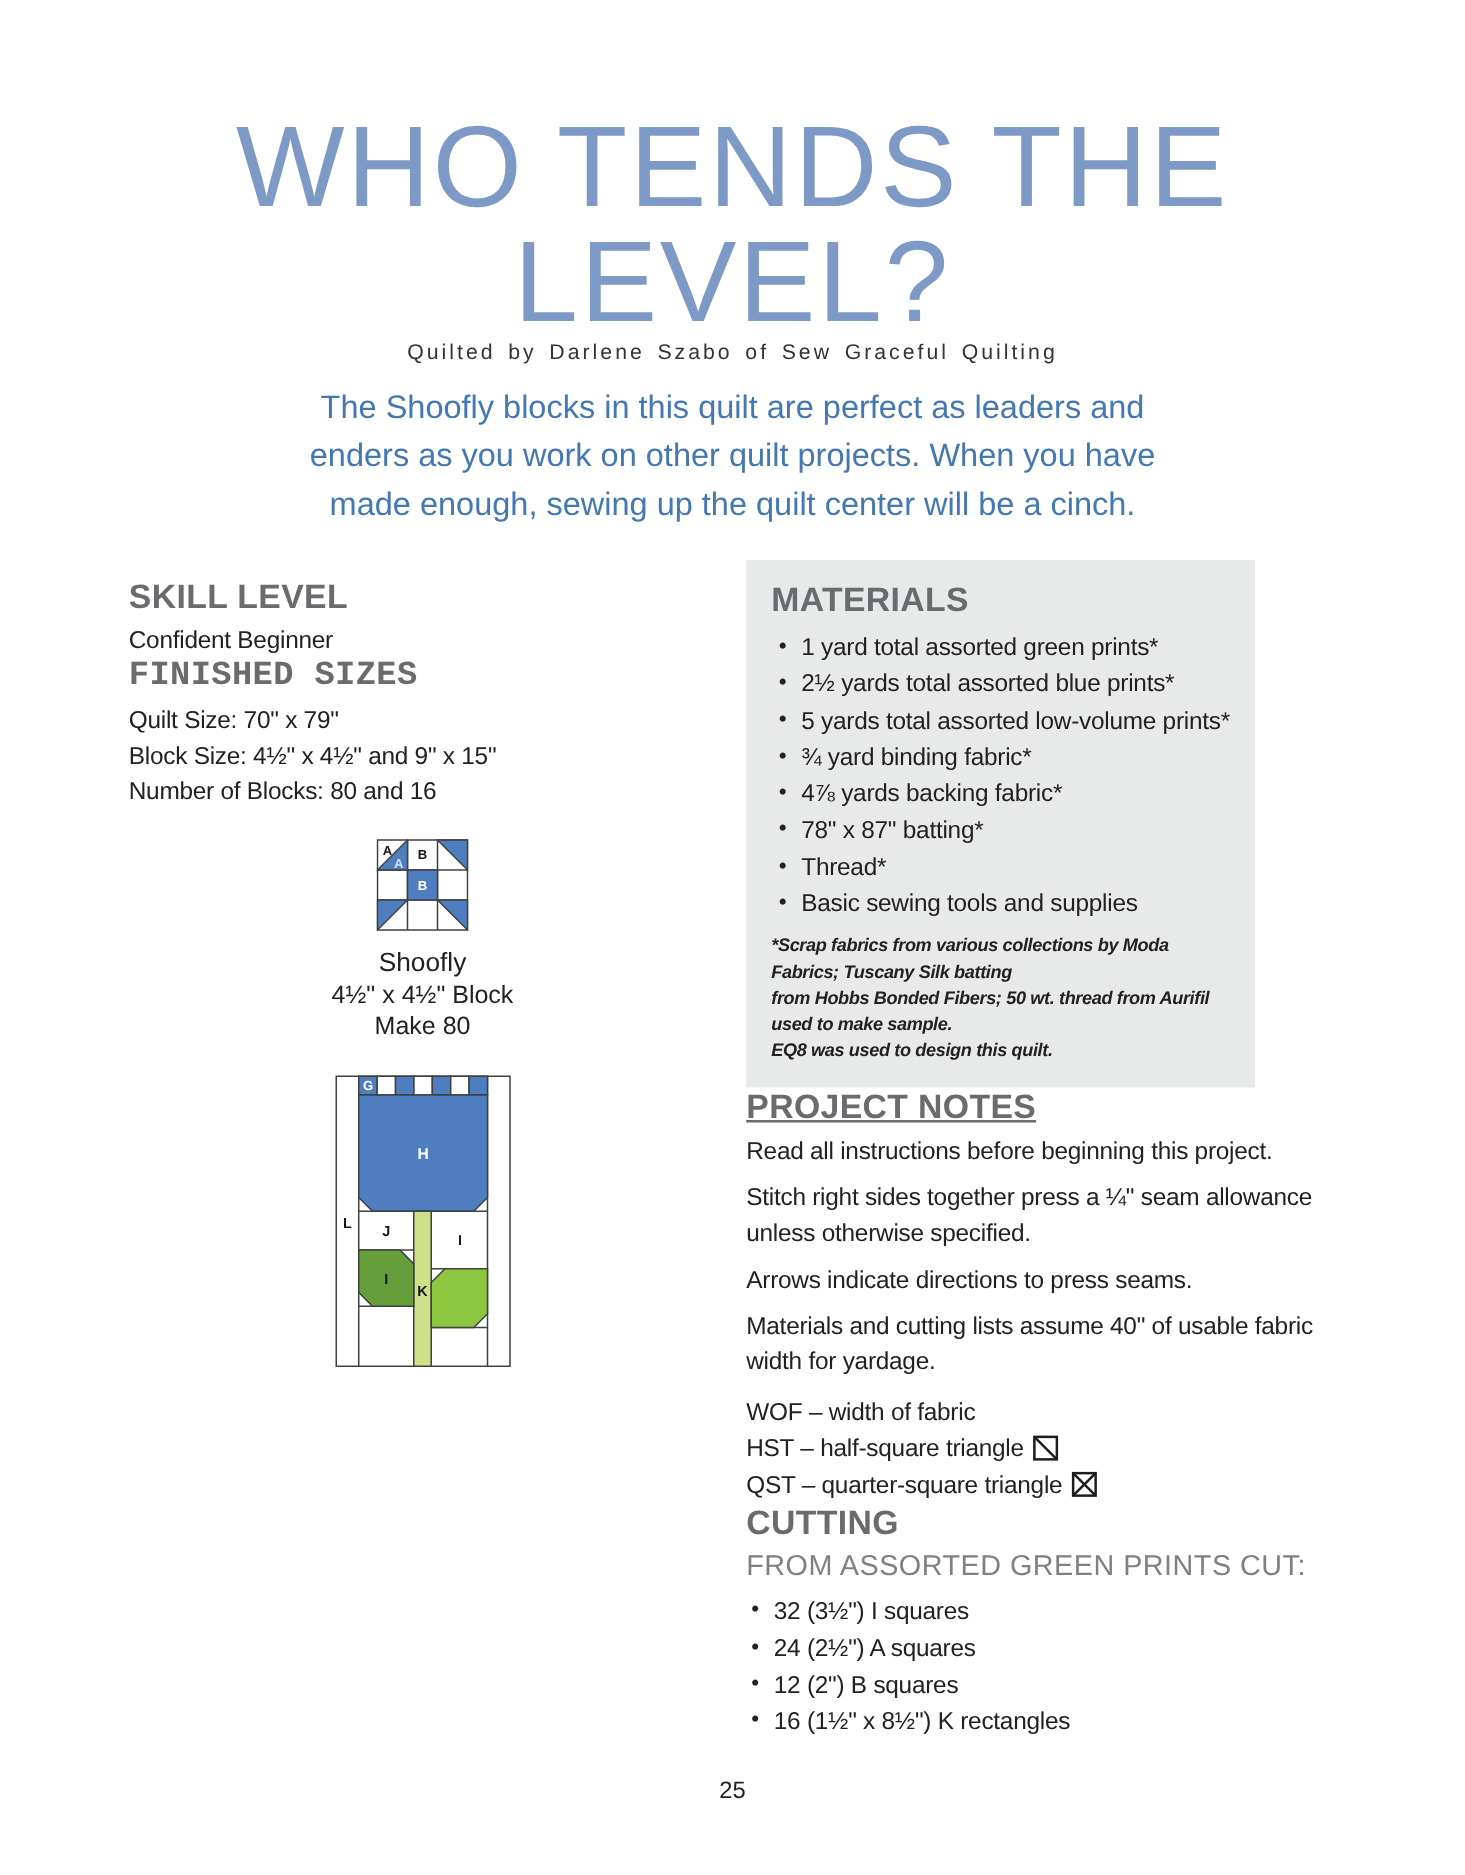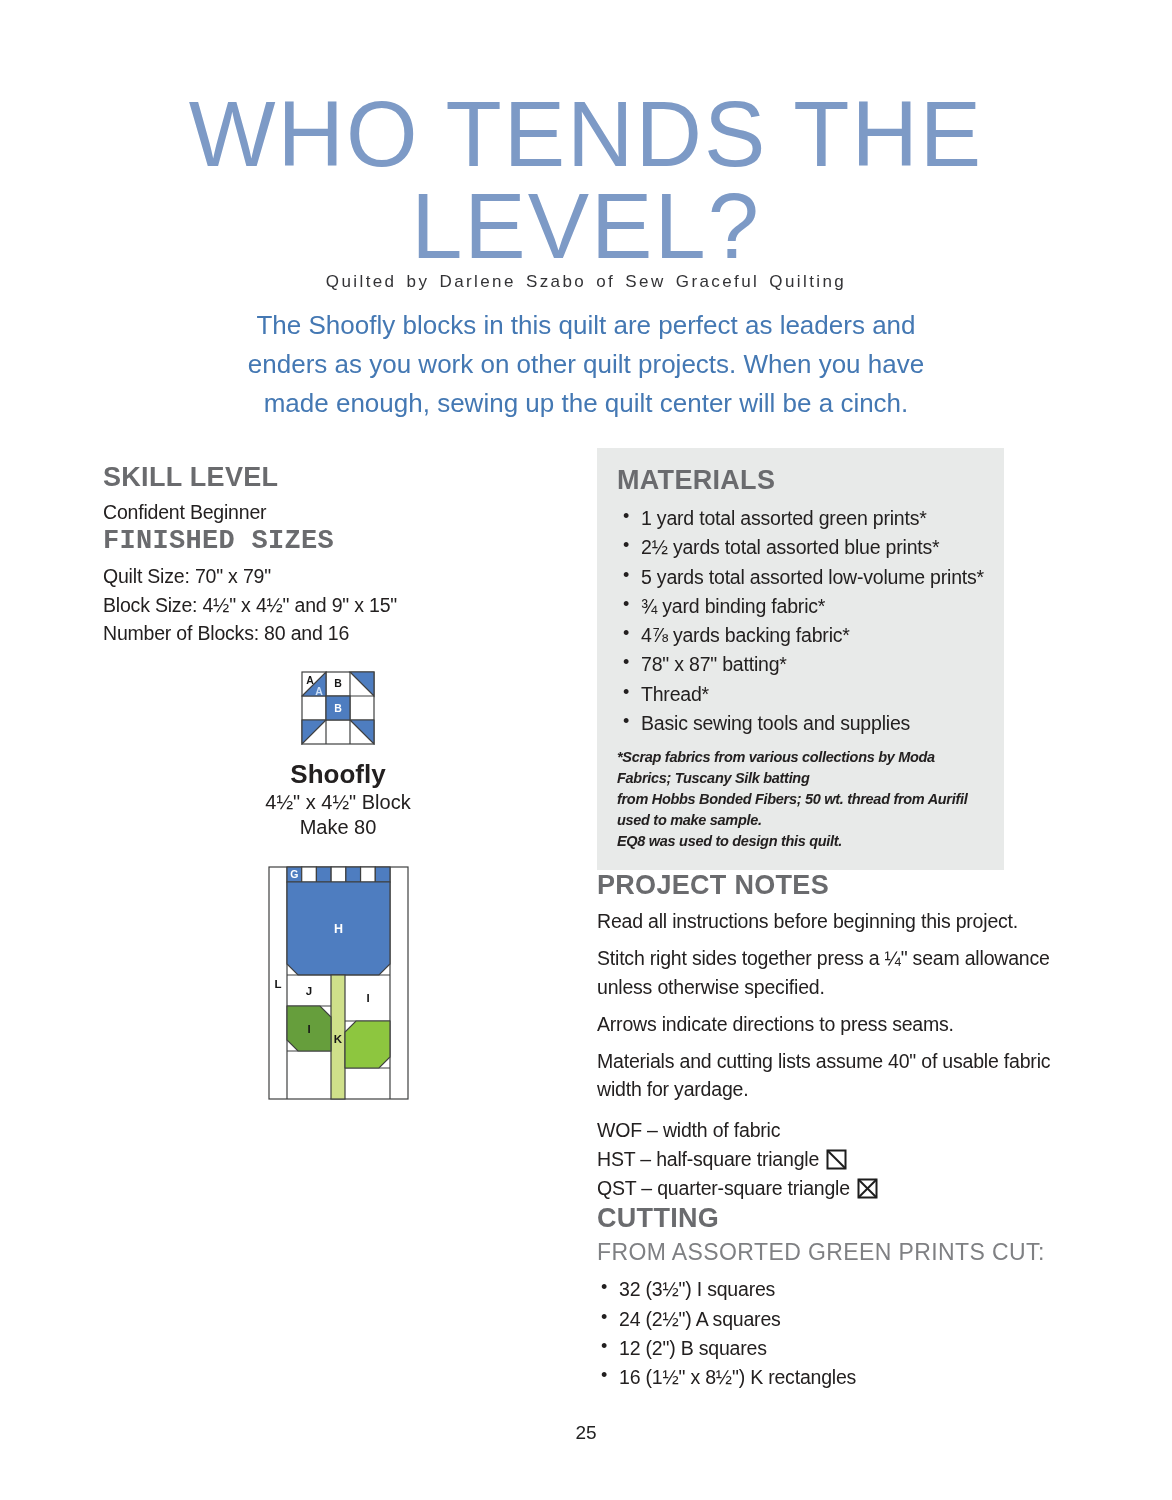--- a/index.html
+++ b/index.html
@@ -40,21 +40,21 @@
   }
   .body-txt{font-size:19.5px;line-height:1.45;letter-spacing:-0.2px;color:var(--body-black,#232020);}
   .skill-value{margin-top:5px;}
   .sizes-head{margin-top:27px;font-family:Liberation Mono, monospace;}
   .sizes-lines{margin-top:6px;}
   
   .figure{width:100%;text-align:center;}
   .fig-shoofly{margin-top:24px;}
   .fig-flower{margin-top:26px;}
   .caption{margin-top:13px;text-align:center;line-height:1.24;}
-  .caption .cap-name{font-weight:bold;font-size:26px;}
+  .caption .cap-name{font-weight:normal;font-size:21px;}
   .caption .cap-line{font-size:20px;}
   svg{display:inline-block;vertical-align:top;}
   .f-white{fill:#ffffff;stroke:var(--diagram-outline,#3f4040);stroke-width:1.2;}
   .f-blue{fill:var(--quilt-blue,#4e7dc0);stroke:var(--diagram-outline,#3f4040);stroke-width:1.2;}
   .f-dgreen{fill:var(--leaf-dark-green,#669e3c);stroke:var(--diagram-outline,#3f4040);stroke-width:1.2;}
   .f-lgreen{fill:var(--leaf-light-green,#8dc63f);stroke:var(--diagram-outline,#3f4040);stroke-width:1.2;}
   .f-stem{fill:var(--stem-green,#cfe08a);stroke:var(--diagram-outline,#3f4040);stroke-width:1.2;}
   .seam{stroke:var(--diagram-outline,#3f4040);stroke-width:1.2;fill:none;}
   .lab{font-family:"Liberation Sans",sans-serif;font-size:10.5px;font-weight:bold;fill:#161616;text-anchor:middle;}
   .lab-w{fill:#ffffff;}
@@ -74,21 +74,21 @@
     content:"\2022";position:absolute;left:6px;top:-1px;
     font-size:18px;color:#232020;
   }
   .footnote{
     margin-top:9px;
     font-size:14.5px;line-height:1.45;
     font-style:italic;font-weight:600;letter-spacing:-0.3px;
     color:#232020;
   }
   
-  .pn-head{margin-top:17px;}
+  .pn-head{margin-top:17px;text-decoration:underline;}
   .pn-para{margin:9px 0 0 0;}
   .pn-para.first{margin-top:6px;}
   .abbr{margin-top:12px;}
   .abbr-line{font-size:19.5px;line-height:1.5;letter-spacing:-0.2px;}
   .abbr-icon{display:inline-block;vertical-align:-4px;margin-left:7px;}
   .abbr-icon svg{display:block;}
   .abbr-icon .ico{stroke:#1d1d1d;stroke-width:2;fill:none;}
   
   .cut-head{margin-top:16px;}
   .cut-sub{

